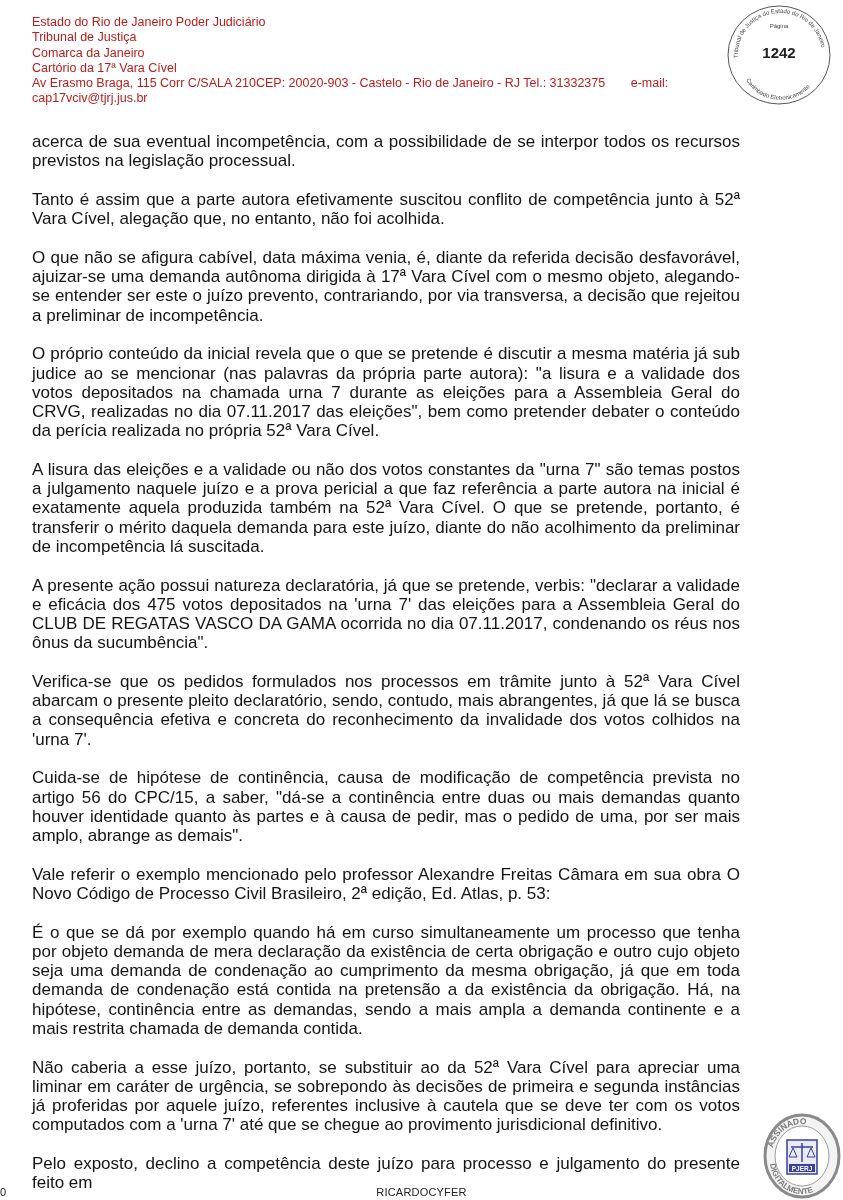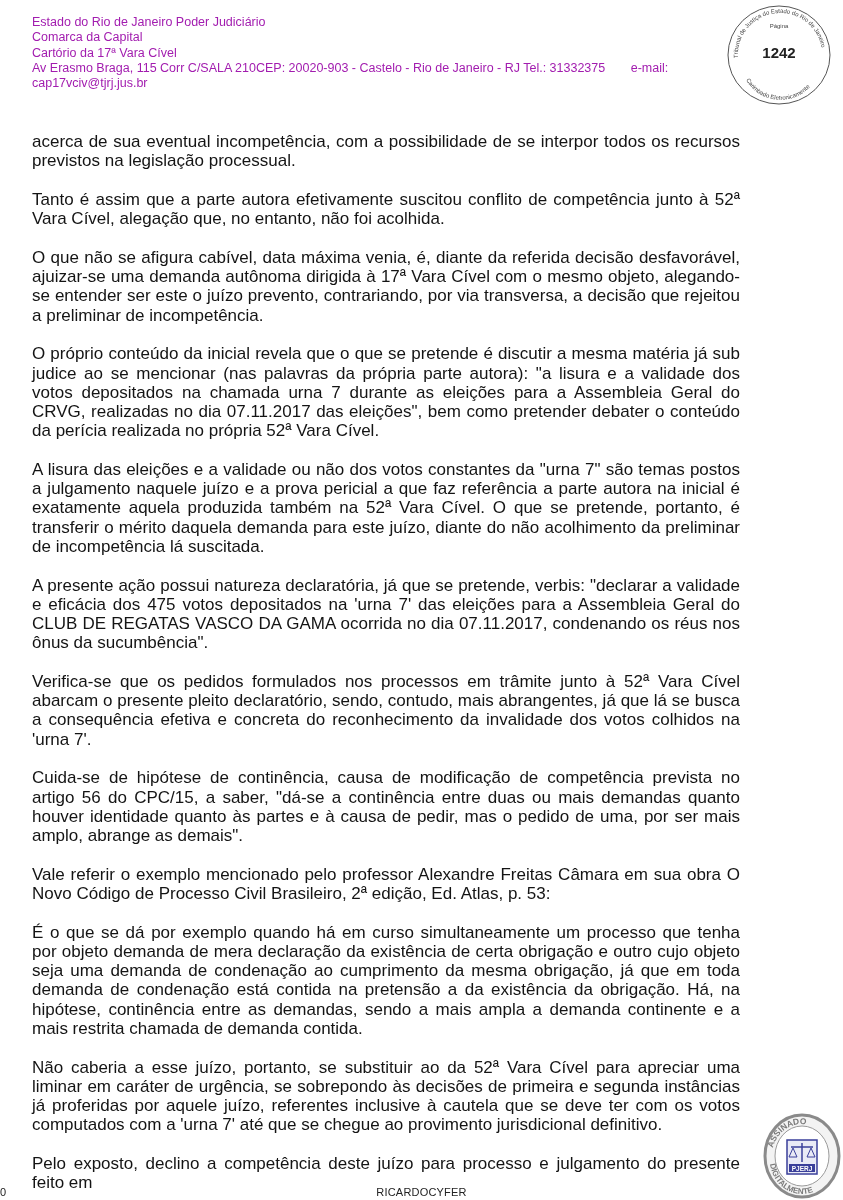--- a/index.html
+++ b/index.html
@@ -2,21 +2,21 @@
 <html><head>
 <meta charset="utf-8">
 <style>
   html, body { margin: 0; padding: 0; background: #ffffff; }
   body {
     width: 843px; height: 1200px; position: relative; overflow: hidden;
     font-family: "Liberation Sans", sans-serif; color: #111111;
   }
   .header {
     position: absolute; left: 32px; top: 15px; width: 670px;
-    font-size: 12.5px; line-height: 15.3px; color: #a21caf;
+    font-size: 12.5px; line-height: 15.3px; color: #b91c1c;
   }
   .header div { white-space: nowrap; }
   .header .addr span.email-label { margin-left: 22px; margin-top: 24px; }
 
   .stamp-page {
     position: absolute; left: 724px; top: 2px; width: 110px; height: 106px;
   }
   .stamp-page svg { width: 110px; height: 106px; }
 
   .body-text {
@@ -36,21 +36,22 @@
   .seal {
     position: absolute; left: 762px; top: 1112px; width: 80px; height: 88px;
   }
   .seal svg { width: 80px; height: 88px; }
 </style>
 </head>
 <body>
 
 <div class="header">
   <div>Estado do Rio de Janeiro Poder Judiciário</div>
-  <div>Comarca da Capital</div>
+  <div>Tribunal de Justiça</div>
+  <div>Comarca da Janeiro</div>
   <div>Cartório da 17ª Vara Cível</div>
   <div class="addr">
     <span>Av Erasmo Braga, 115 Corr C/SALA 210CEP: 20020-903 - Castelo - Rio de Janeiro - RJ Tel.: 31332375</span>
     <span class="email-label">e-mail:</span>
   </div>
   <div>cap17vciv@tjrj.jus.br</div>
 </div>
 
 <div class="stamp-page">
   <svg viewBox="0 0 110 106">

